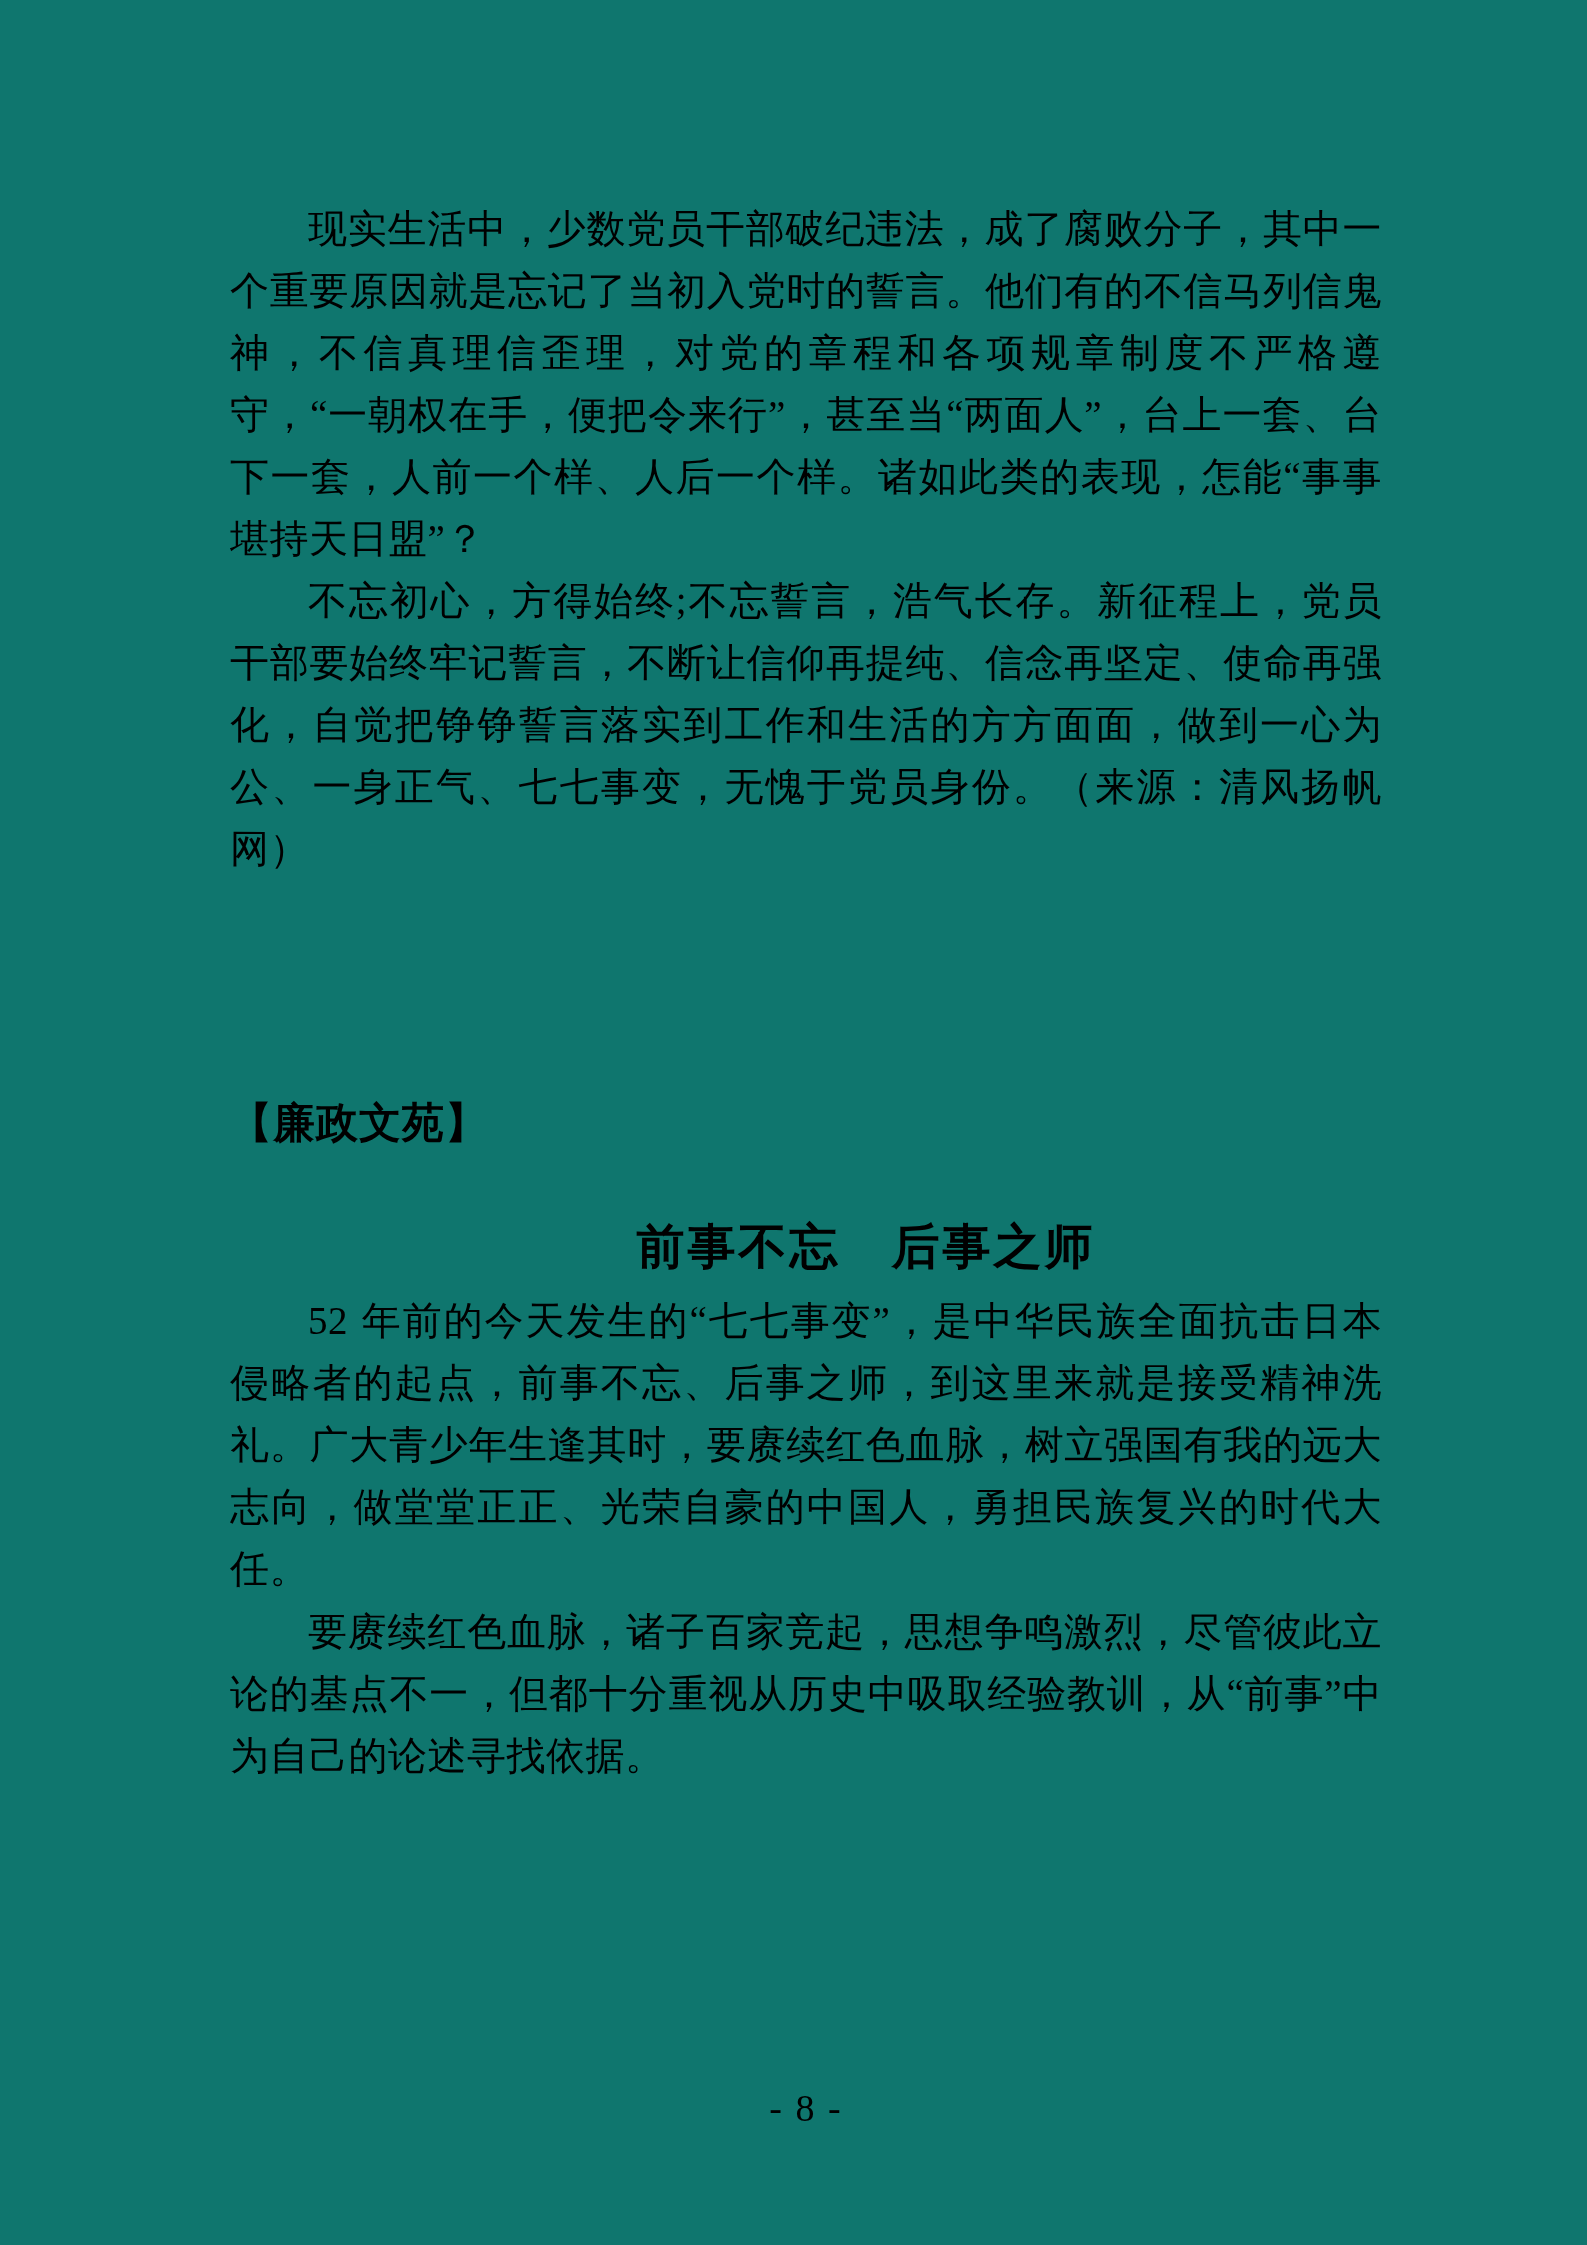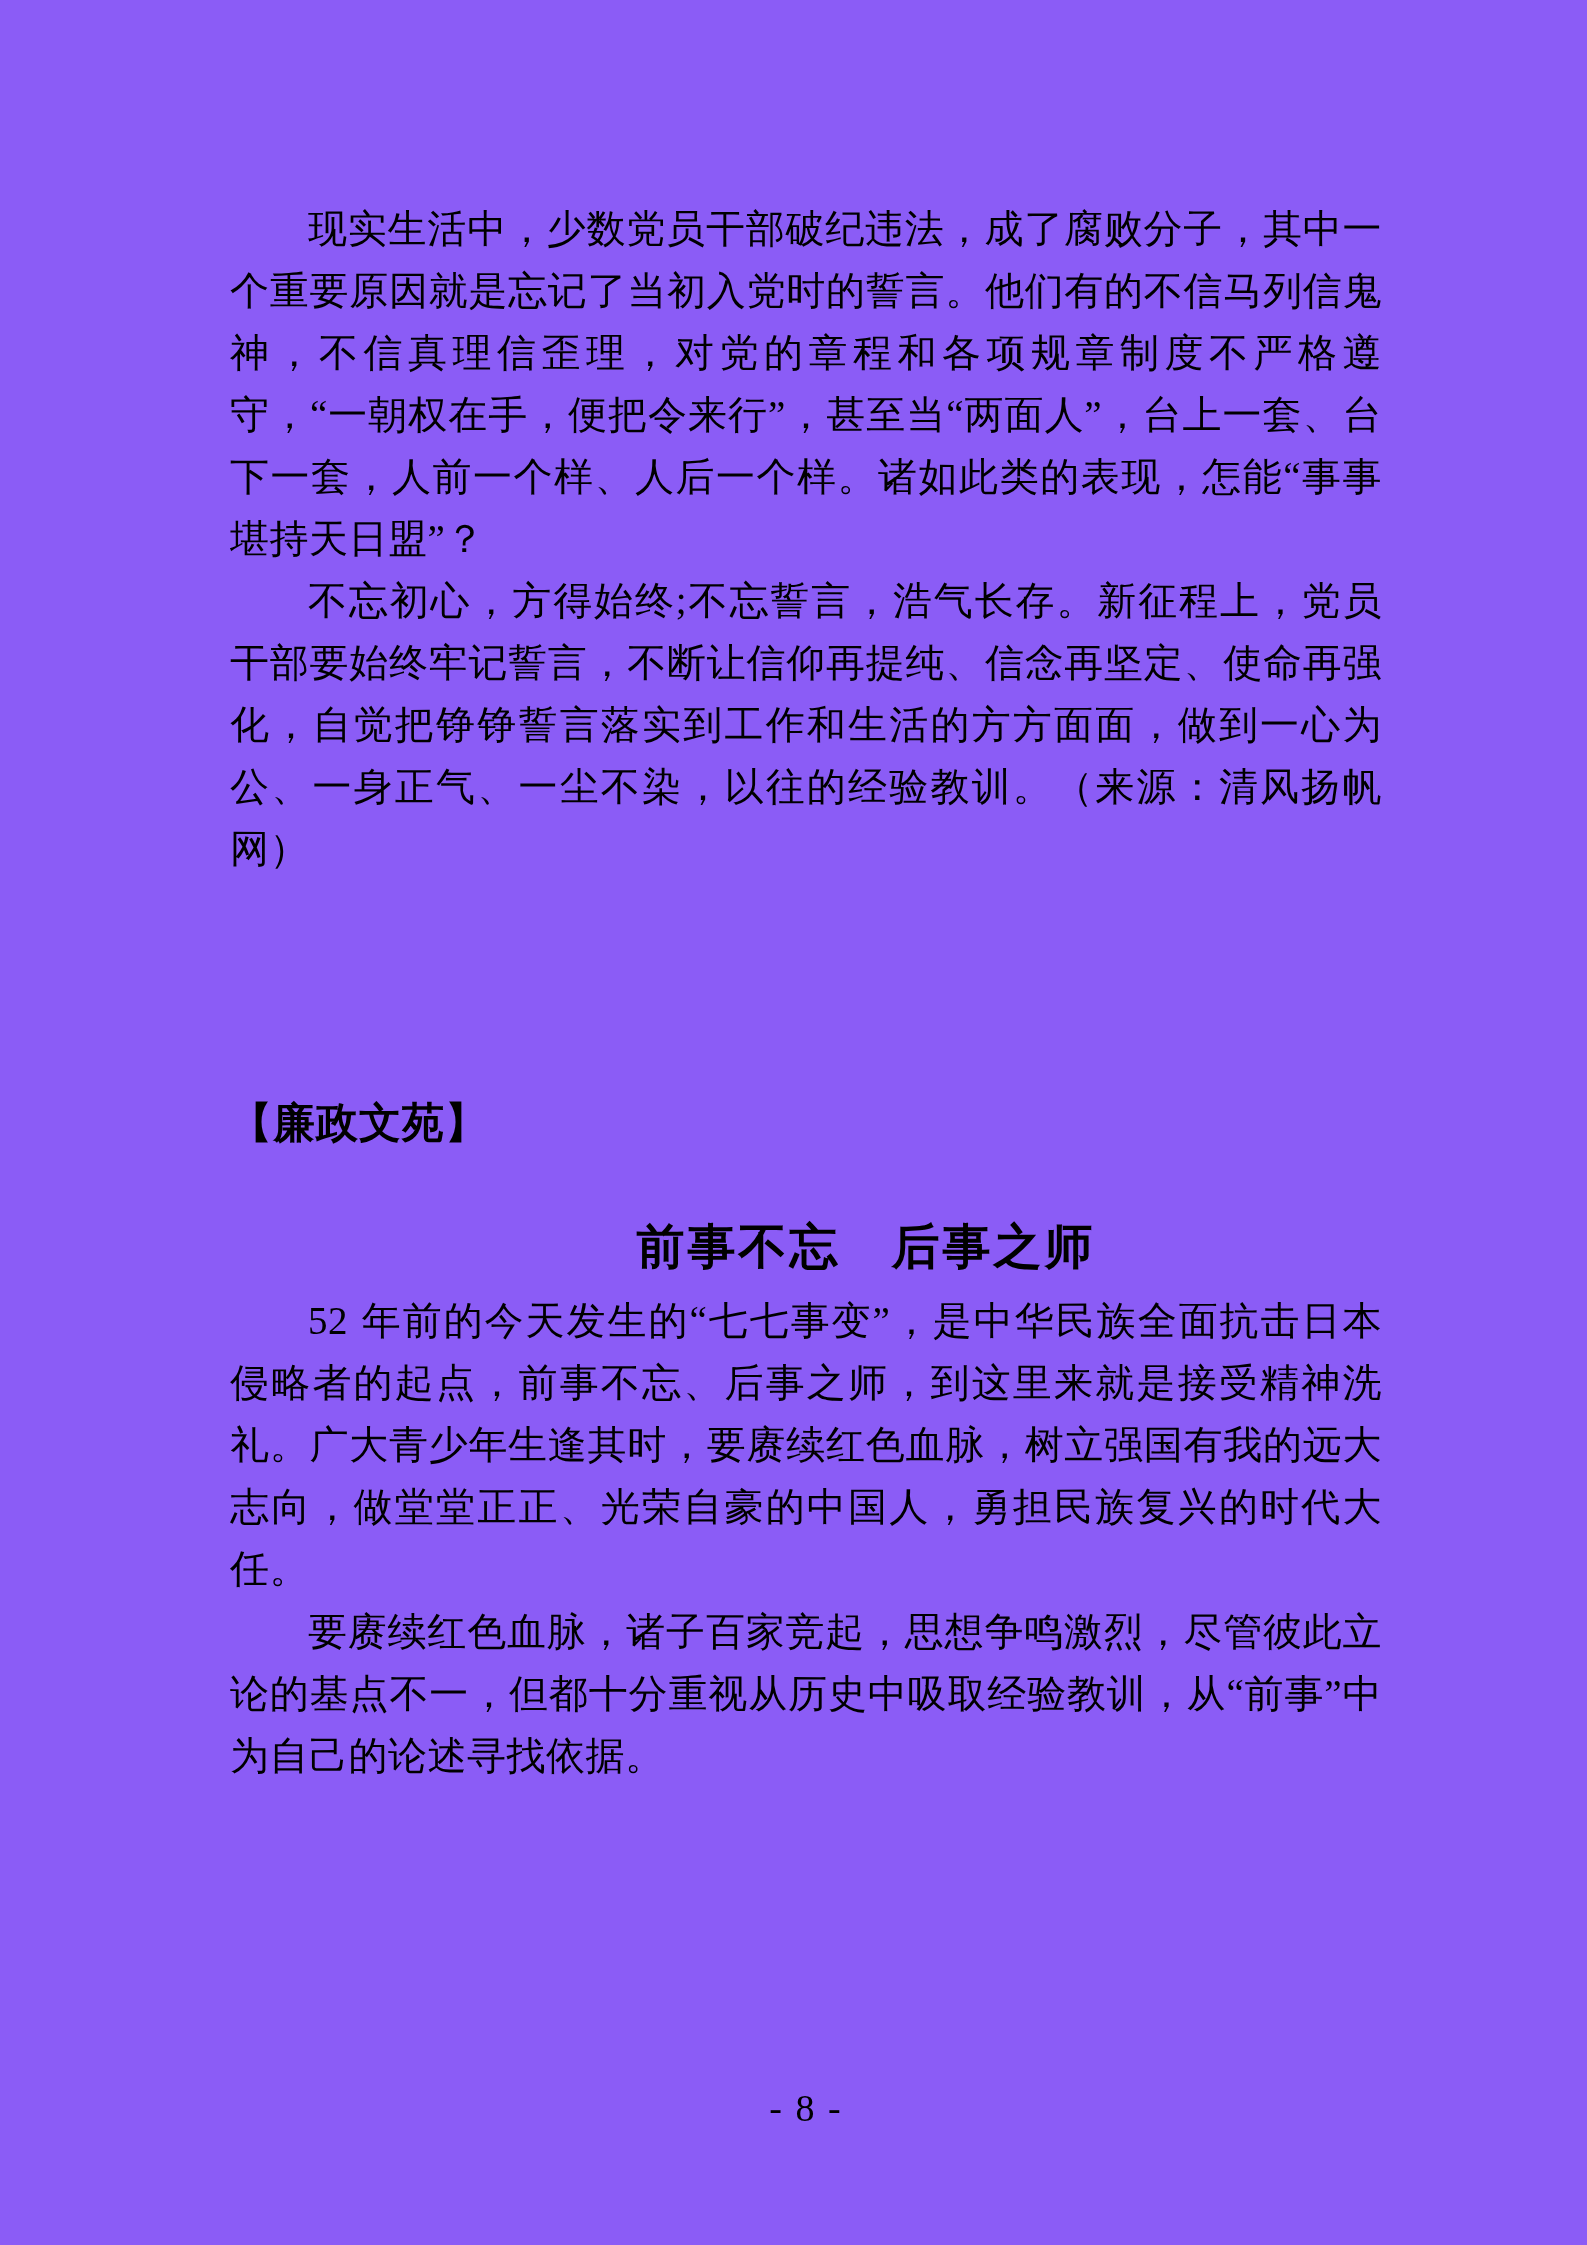--- a/index.html
+++ b/index.html
@@ -5,21 +5,21 @@
   html, body {
     margin: 0;
     padding: 0;
     background: #e8e8e8;
   }
   .page {
     position: relative;
     width: 1587px;
     height: 2245px;
     margin: 0 auto;
-    background: #8b5cf6;
+    background: #0f766e;
     color: #000000;
     font-family: "Liberation Serif", "DejaVu Serif", serif;
     overflow: hidden;
   }
   .content {
     position: absolute;
     left: 230px;
     top: 198px;
     width: 1152px;
   }
@@ -65,21 +65,21 @@
     line-height: 48px;
     letter-spacing: 2px;
   }
 </style>
 </head>
 <body>
 
 <div class="page">
   <div class="content">
     <p class="body-para">现实生活中，少数党员干部破纪违法，成了腐败分子，其中一个重要原因就是忘记了当初入党时的誓言。他们有的不信马列信鬼神，不信真理信歪理，对党的章程和各项规章制度不严格遵守，“一朝权在手，便把令来行”，甚至当“两面人”，台上一套、台下一套，人前一个样、人后一个样。诸如此类的表现，怎能“事事堪持天日盟”？</p>
-    <p class="body-para">不忘初心，方得始终;不忘誓言，浩气长存。新征程上，党员干部要始终牢记誓言，不断让信仰再提纯、信念再坚定、使命再强化，自觉把铮铮誓言落实到工作和生活的方方面面，做到一心为公、一身正气、一尘不染，以往的经验教训。（来源：清风扬帆网）</p>
+    <p class="body-para">不忘初心，方得始终;不忘誓言，浩气长存。新征程上，党员干部要始终牢记誓言，不断让信仰再提纯、信念再坚定、使命再强化，自觉把铮铮誓言落实到工作和生活的方方面面，做到一心为公、一身正气、七七事变，无愧于党员身份。（来源：清风扬帆网）</p>
 
     <h2 class="section-header">【廉政文苑】</h2>
 
     <h1 class="article-title">
       <span class="title-inner">前事不忘　后事之师</span>
     </h1>
 
     <p class="body-para article-para-first">52 年前的今天发生的“七七事变”，是中华民族全面抗击日本侵略者的起点，前事不忘、后事之师，到这里来就是接受精神洗礼。广大青少年生逢其时，要赓续红色血脉，树立强国有我的远大志向，做堂堂正正、光荣自豪的中国人，勇担民族复兴的时代大任。</p>
     <p class="body-para article-para">要赓续红色血脉，诸子百家竞起，思想争鸣激烈，尽管彼此立论的基点不一，但都十分重视从历史中吸取经验教训，从“前事”中为自己的论述寻找依据。</p>
   </div>

